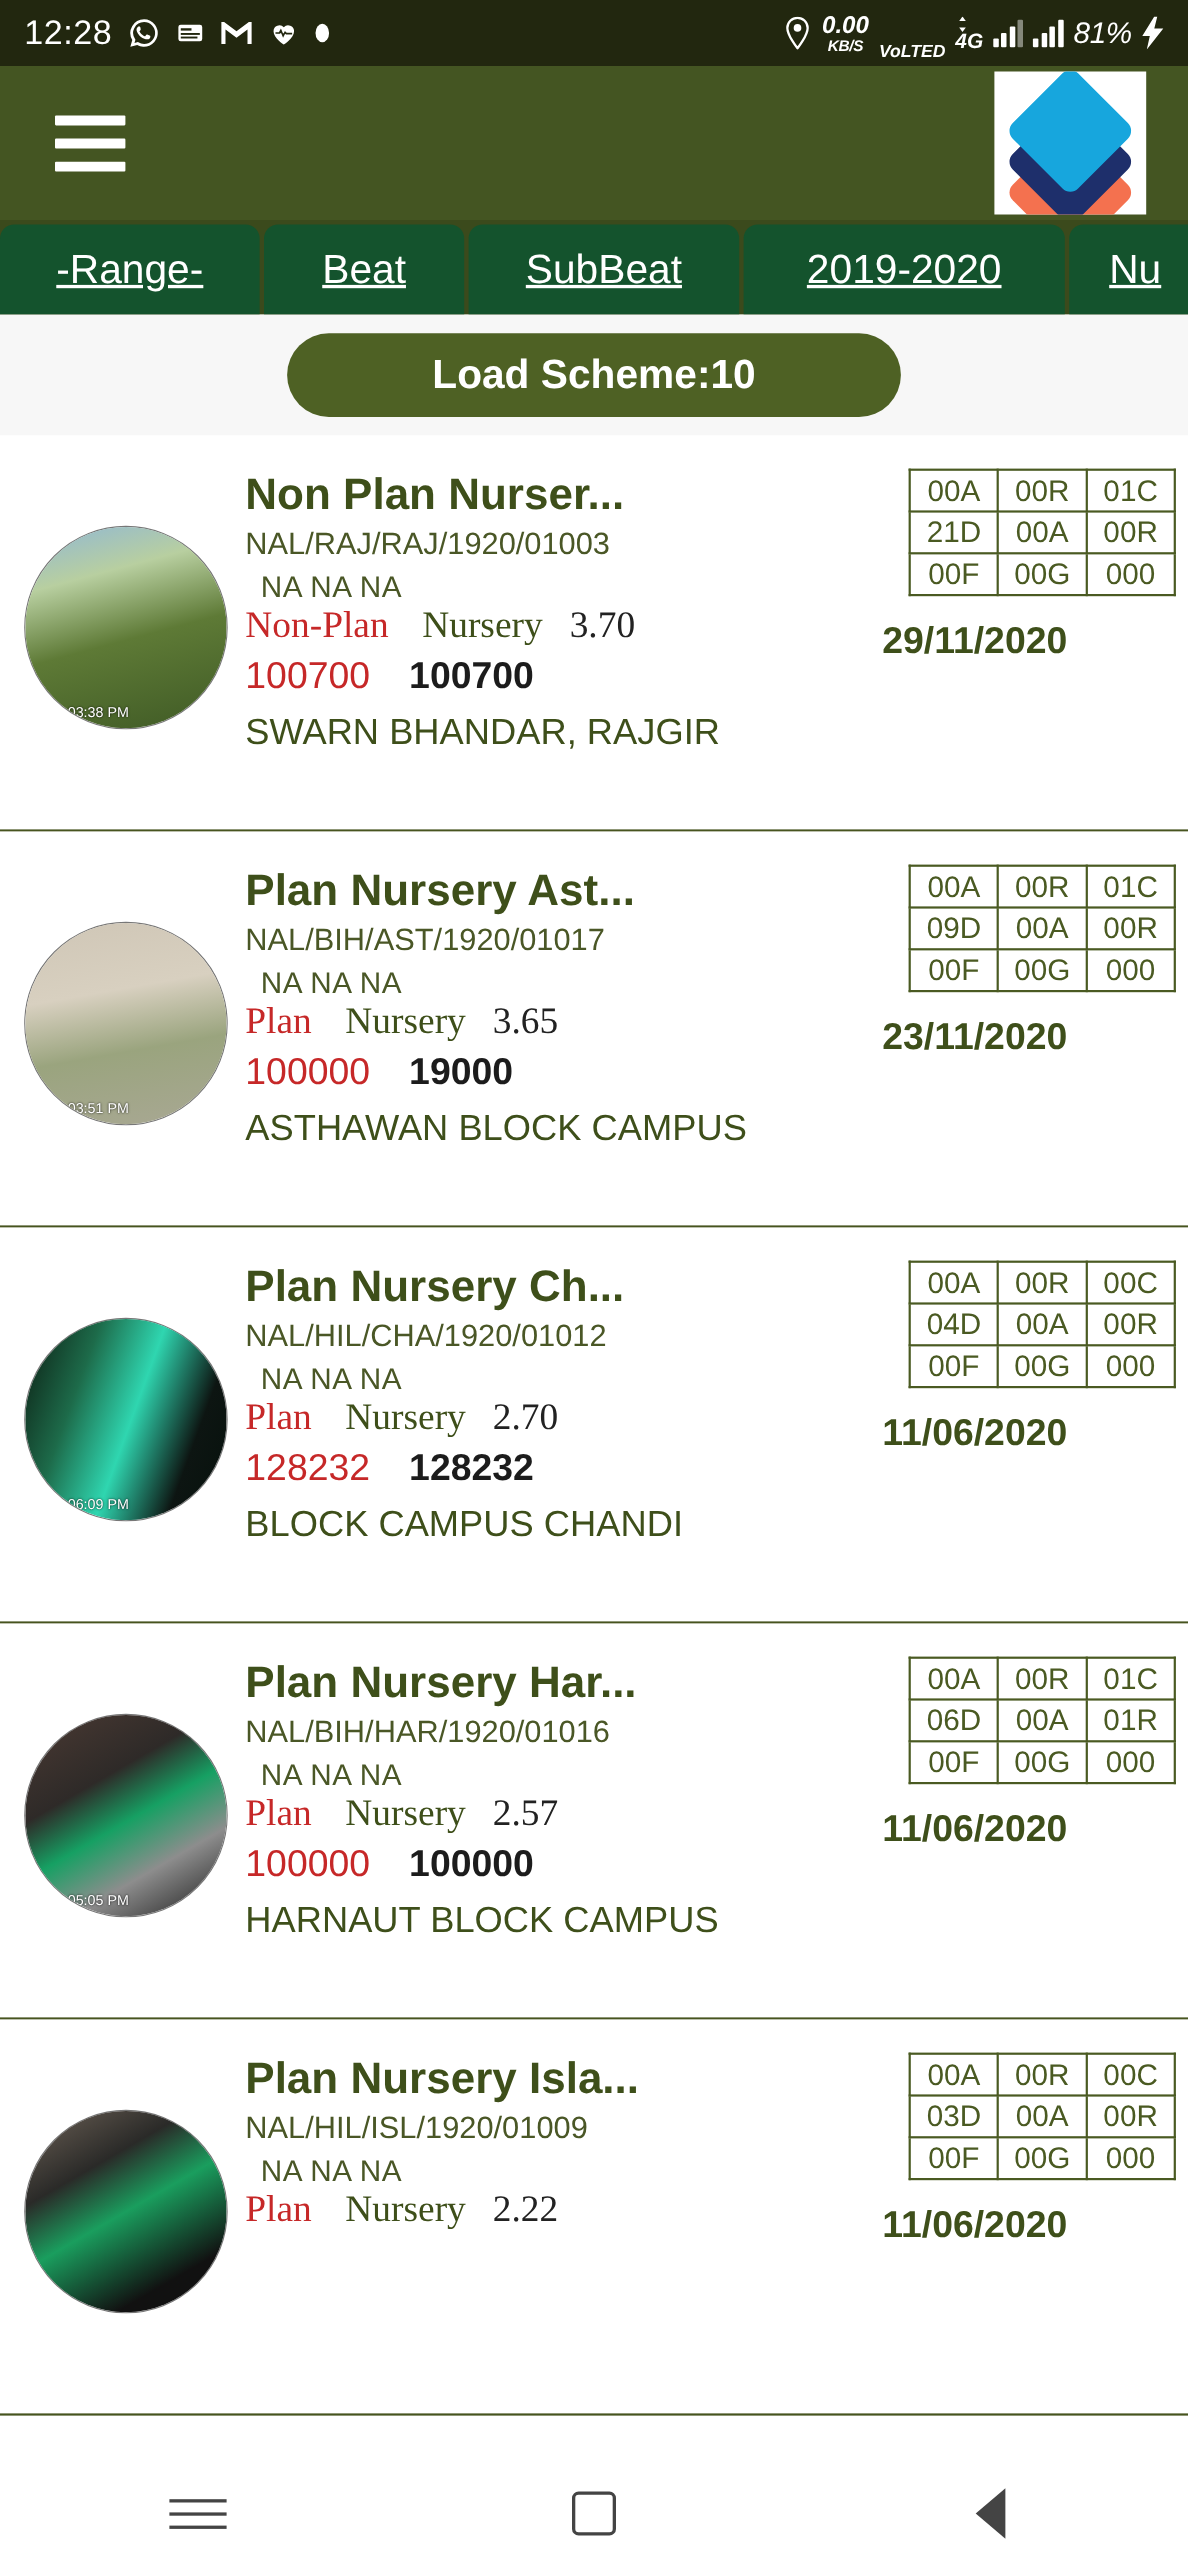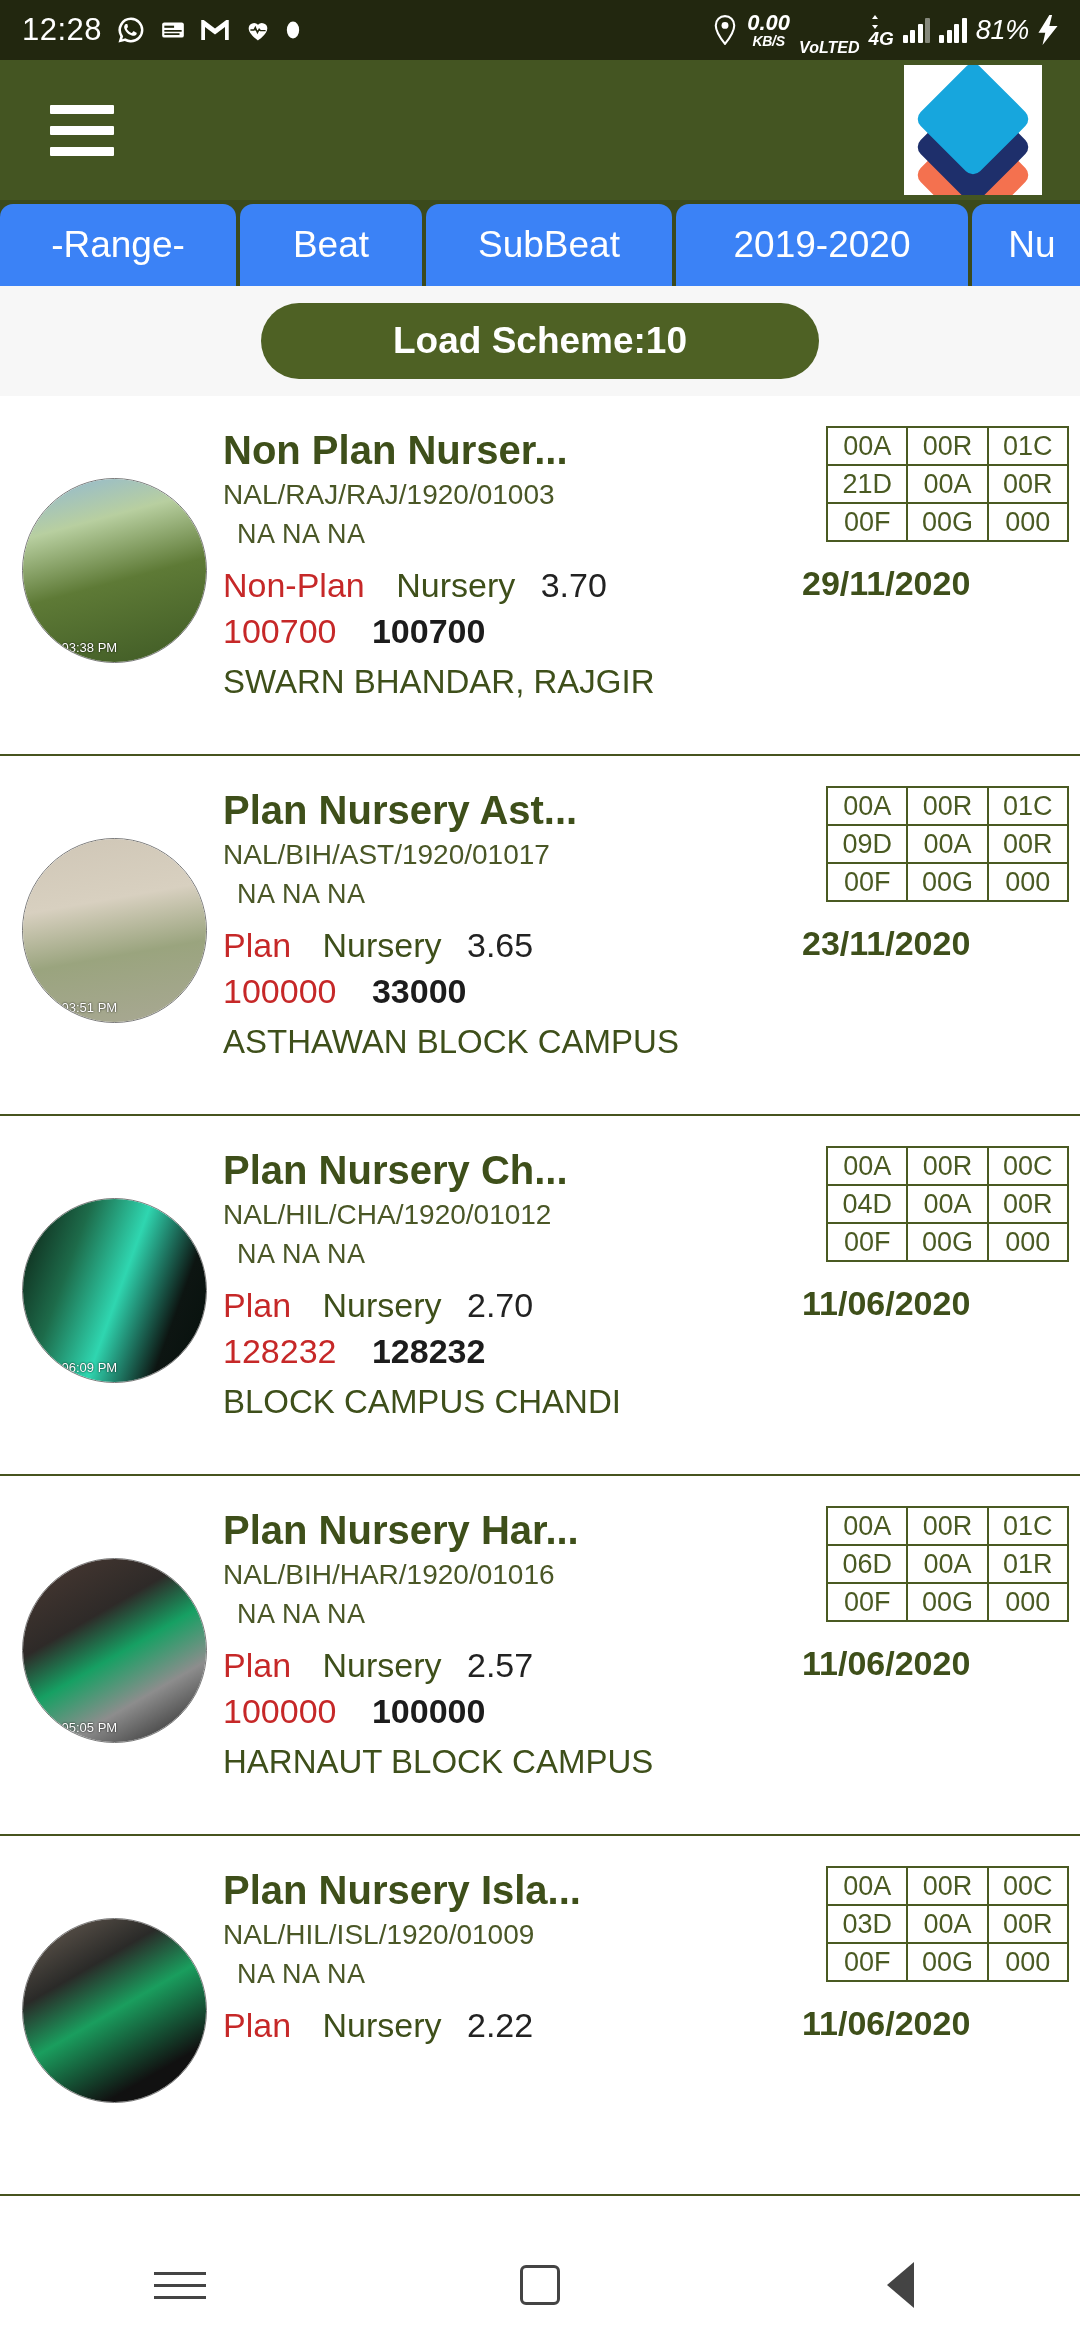--- a/index.html
+++ b/index.html
@@ -61,29 +61,30 @@
   .dia.c3{ background:#f4714f; top:68px; }
 
   
   .tabstrip{
     width:1080px; height:86px;
     background:#3b4a1c;
     display:flex; align-items:stretch; gap:4px;
     overflow:hidden;
   }
   .tab{
-    background:#3b82f6;
+    background:#14532d;
     border-radius:13px 13px 0 0;
     color:#ffffff;
     display:flex; align-items:center; justify-content:center;
     font-size:37px;
     padding:0 14px;
     white-space:nowrap;
     flex:0 0 auto;
     margin-top:4px;
+    text-decoration:underline;
   }
   .tab.t0{ min-width:236px; }
   .tab.t1{ min-width:182px; }
   .tab.t2{ min-width:246px; }
   .tab.t3{ min-width:292px; }
   .tab.t4{ min-width:120px; }
 
   
   .schemewrap{
     width:1080px; height:110px;
@@ -127,21 +128,21 @@
   .img.v4{ background:linear-gradient(150deg,#4b3a33 0%,#2e2a28 34%,#16a063 52%,#8d8d8d 72%,#1a1a1a 100%); }
   .img.v5{ background:linear-gradient(150deg,#6e6257 0%,#2a2a28 30%,#1a9e5e 50%,#111 80%); }
 
   .info{ position:absolute; left:223px; top:32px; width:570px; }
   .r-title{
     font-size:40px; font-weight:700; color:#3e4f1a;
     white-space:nowrap; line-height:1.12;
   }
   .r-code{ font-size:28px; color:#4a5726; margin-top:6px; line-height:1.15; }
   .r-na{ font-size:27px; color:#4a5726; margin-top:8px; letter-spacing:.5px; padding-left:14px; }
-  .r-meta{ margin-top:17px; font-size:34px; line-height:1.1; white-space:nowrap; }
+  .r-meta{ font-size:34px; line-height:1.1; white-space:nowrap;font-family:Liberation Serif, serif; }
   .r-meta .plan{ color:#c62828; }
   .r-meta .kind{ color:#3e4f1a; margin-left:22px; }
   .r-meta .num{ color:#222; margin-left:16px; }
   .r-vals{ margin-top:9px; font-size:34px; line-height:1.1; white-space:nowrap; }
   .r-vals .a{ color:#c62828; }
   .r-vals .b{ color:#1c1c1c; font-weight:700; margin-left:26px; }
   .r-place{ margin-top:12px; font-size:33px; color:#3e4f1a; white-space:nowrap; }
 
   .right{ position:absolute; right:14px; top:30px; width:268px; }
   .grid{ width:243px; border-collapse:collapse; table-layout:fixed;margin-left:28px; }
@@ -339,21 +340,21 @@
       <div class="r-title">Plan Nursery Ast...</div>
       <div class="r-code">NAL/BIH/AST/1920/01017</div>
       <div class="r-na">NA  NA  NA</div>
       <div class="r-meta">
         <span class="plan">Plan</span>
         <span class="kind">Nursery</span>
         <span class="num">3.65</span>
       </div>
       <div class="r-vals">
         <span class="a">100000</span>
-        <span class="b">33000</span>
+        <span class="b">19000</span>
       </div>
       <div class="r-place">ASTHAWAN BLOCK CAMPUS</div>
     </div>
     <div class="right">
       <table class="grid">
           <tbody>
         <tr>
           <td>00A</td>
           <td>00R</td>
           <td>01C</td>

